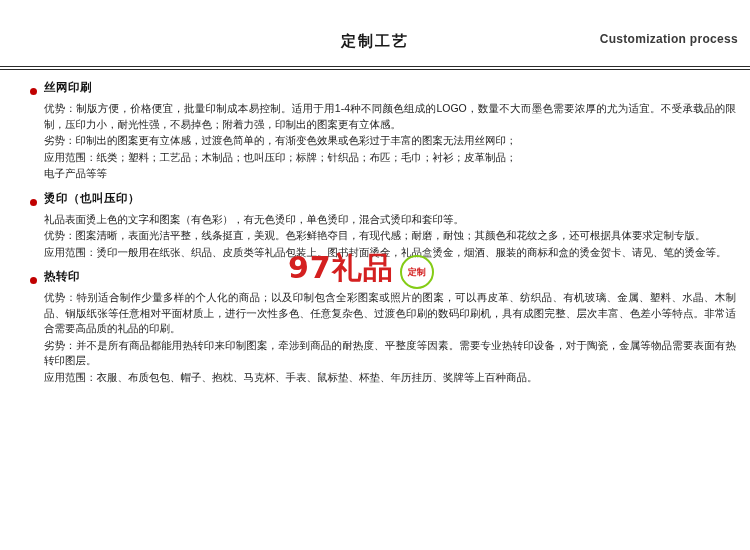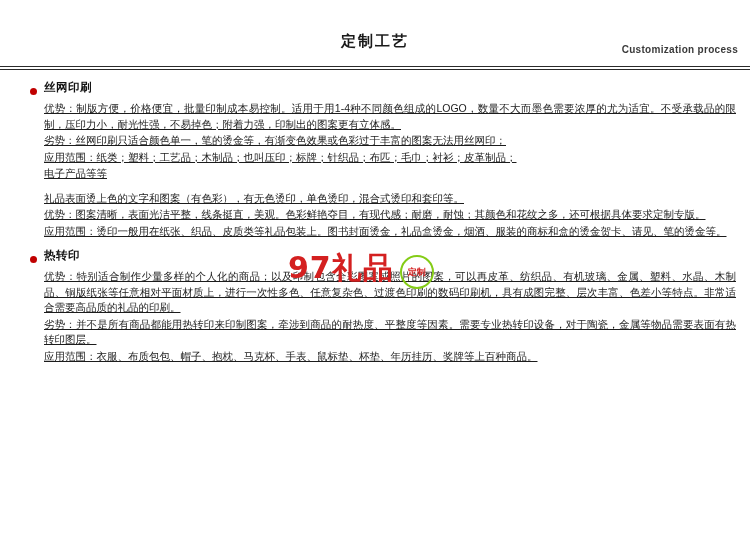--- a/index.html
+++ b/index.html
@@ -30,22 +30,22 @@
     text-align: center;
     font-size: 15px;
     font-weight: bold;
     letter-spacing: 2px;
     color: #1a1a1a;
     padding-top: 32px;
   }
   .header-sub {
     position: absolute;
     right: 12px;
-    top: 44px;
-    font-size: 10px;
+    top: 32px;
+    font-size: 12px;
     font-weight: bold;
     letter-spacing: 0.3px;
     color: #3a3a3a;
     margin-left: 16px;
   }
   .header-rule {
     position: absolute;
     left: 0;
     right: 0;
     top: 66px;
@@ -83,21 +83,20 @@
     margin-right: 7px;
     flex: 0 0 auto;
   }
   .para {
     font-size: 10.5px;
     line-height: 15.5px;
     color: #1c1c1c;
     margin: 0 0 1px 0;
     padding-left: 26px;
     text-align: justify;
-    text-decoration: underline;
   }
   
   .watermark {
     position: absolute;
     left: 288px;
     top: 248px;
     display: flex;
     align-items: flex-end;
     pointer-events: none;
   }
@@ -140,26 +139,30 @@
   </div>
 
   <div class="content">
 
     <div class="section">
       <div class="sec-title">
         <span class="bullet"></span>
         <span>丝网印刷</span>
       </div>
       <p class="para">优势：制版方便，价格便宜，批量印制成本易控制。适用于用1-4种不同颜色组成的LOGO，数量不大而墨色需要浓厚的尤为适宜。不受承载品的限制，压印力小，耐光性强，不易掉色；附着力强，印制出的图案更有立体感。</p>
-      <p class="para">劣势：丝网印刷只适合颜色单一，笔的烫金等，有渐变色效果或色彩过于丰富的图案无法用丝网印；</p>
+      <p class="para">劣势：印制出的图案更有立体感，过渡色简单的，有渐变色效果或色彩过于丰富的图案无法用丝网印；</p>
       <p class="para">应用范围：纸类；塑料；工艺品；木制品；也叫压印；标牌；针织品；布匹；毛巾；衬衫；皮革制品；</p>
       <p class="para">电子产品等等</p>
     </div>
 
     <div class="section">
+      <div class="sec-title">
+        <span class="bullet"></span>
+        <span>烫印（也叫压印）</span>
+      </div>
       <p class="para">礼品表面烫上色的文字和图案（有色彩），有无色烫印，单色烫印，混合式烫印和套印等。</p>
       <p class="para">优势：图案清晰，表面光洁平整，线条挺直，美观。色彩鲜艳夺目，有现代感；耐磨，耐蚀；其颜色和花纹之多，还可根据具体要求定制专版。</p>
       <p class="para">应用范围：烫印一般用在纸张、织品、皮质类等礼品包装上。图书封面烫金，礼品盒烫金，烟酒、服装的商标和盒的烫金贺卡、请见、笔的烫金等。</p>
     </div>
 
     <div class="section">
       <div class="sec-title">
         <span class="bullet"></span>
         <span>热转印</span>
       </div>

